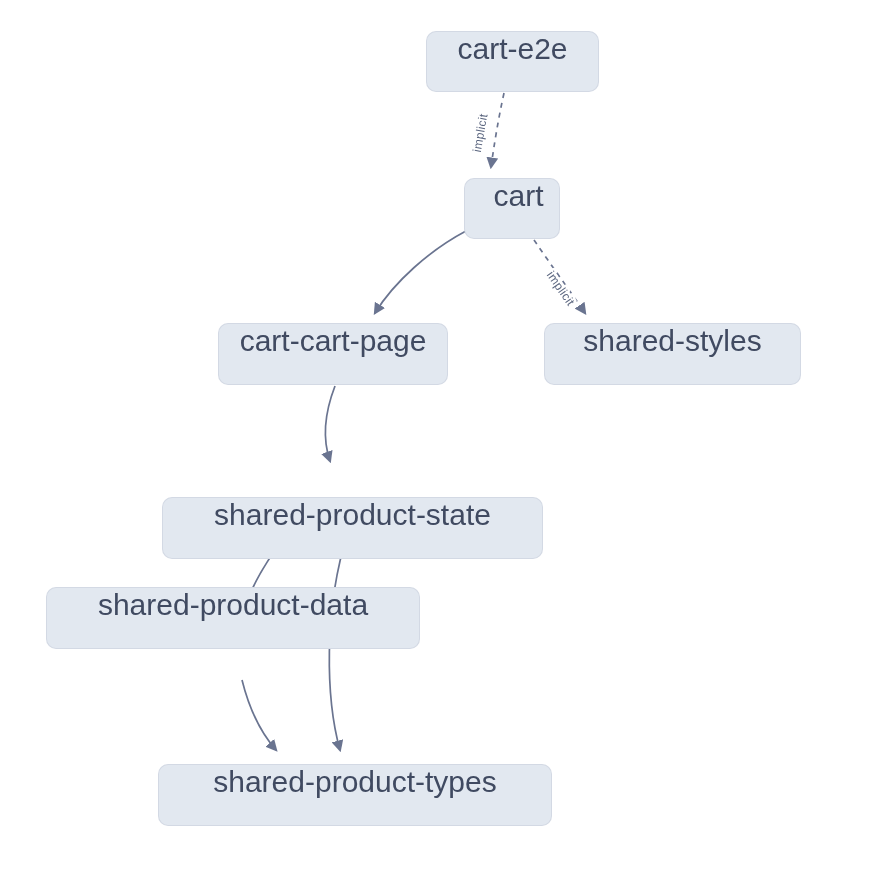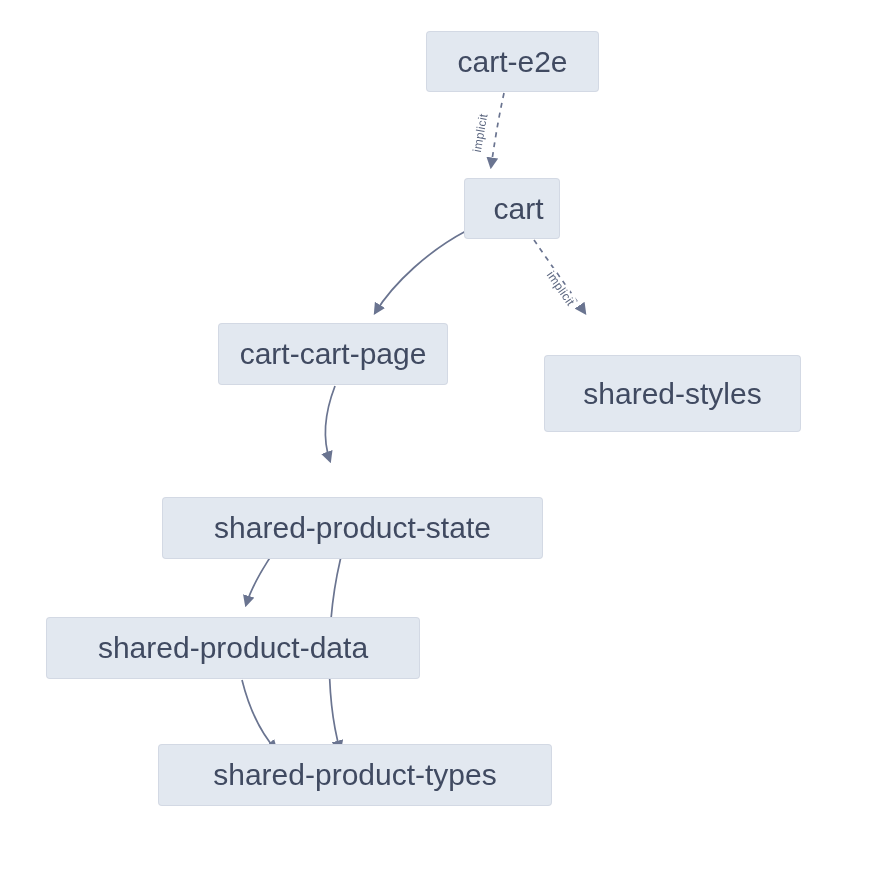--- a/index.html
+++ b/index.html
@@ -35,25 +35,25 @@
     fill: #5c6780;
     paint-order: stroke;
     stroke: #ffffff;
     stroke-width: 5px;
     stroke-linejoin: round;
     letter-spacing: 0.3px;
   }
   .node {
     position: absolute;
     display: flex;
-    align-items: center;
+    align-items: flex-start;
     justify-content: center;
     background: #e2e8f0;
     border: 1px solid rgba(106, 116, 144, 0.12);
-    border-radius: 4px;
+    border-radius: 10px;
     box-sizing: border-box;
     cursor: pointer;
   }
   .node span {
     font-size: 30px;
     color: #404a61;
     white-space: nowrap;
   }
 </style>
 </head>
@@ -91,29 +91,29 @@
   </div>
 
   <div class="node" style="left:464px; top:178px; width:96px; height:61px;padding-left:13px;">
     <span>cart</span>
   </div>
 
   <div class="node" style="left:218px; top:323px; width:230px; height:62px;">
     <span>cart-cart-page</span>
   </div>
 
-  <div class="node" style="left:544px; top:323px; width:257px; height:77px;margin-top:32px;">
+  <div class="node" style="left:544px; top:323px; width:257px; height:62px;">
     <span>shared-styles</span>
   </div>
 
   <div class="node" style="left:162px; top:497px; width:381px; height:62px;">
     <span>shared-product-state</span>
   </div>
 
-  <div class="node" style="left:46px; top:617px; width:374px; height:62px;">
+  <div class="node" style="left:46px; top:587px; width:374px; height:62px;">
     <span>shared-product-data</span>
   </div>
 
-  <div class="node" style="left:158px; top:744px; width:394px; height:62px;">
+  <div class="node" style="left:158px; top:764px; width:394px; height:62px;">
     <span>shared-product-types</span>
   </div>
 
 </div>
 
 </body></html>

